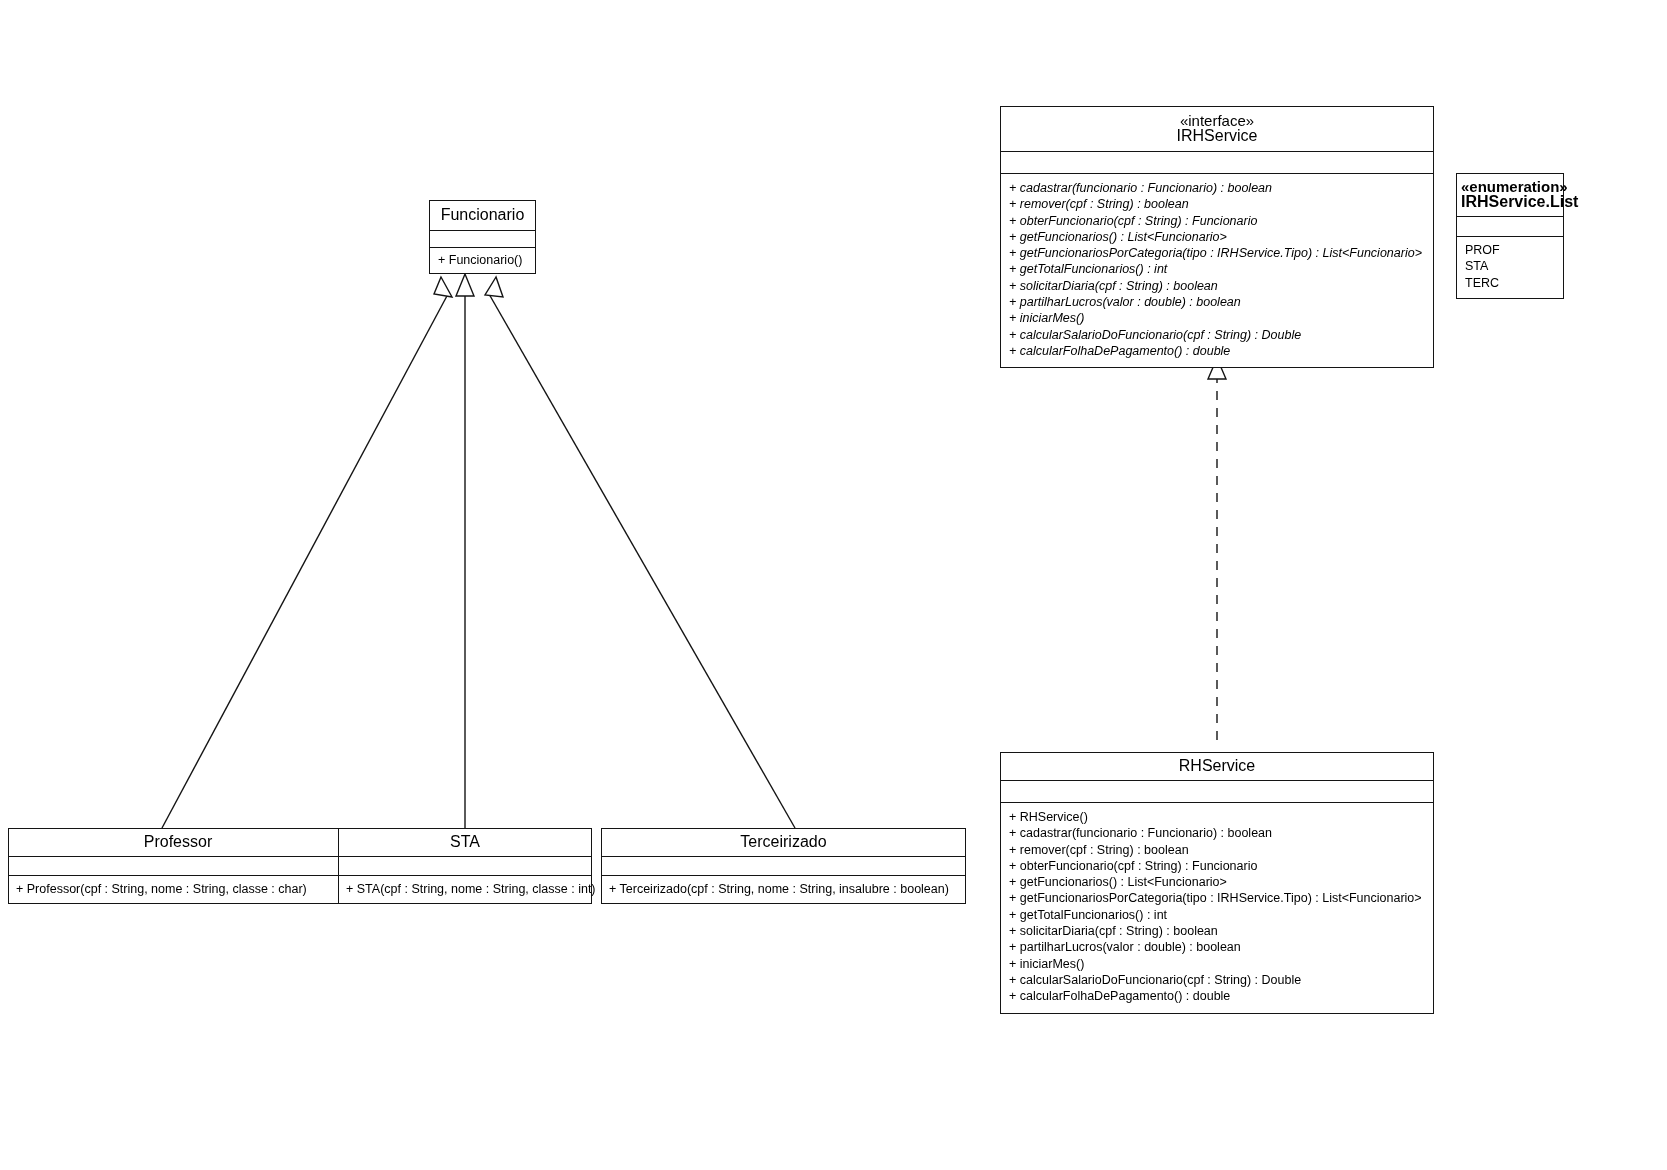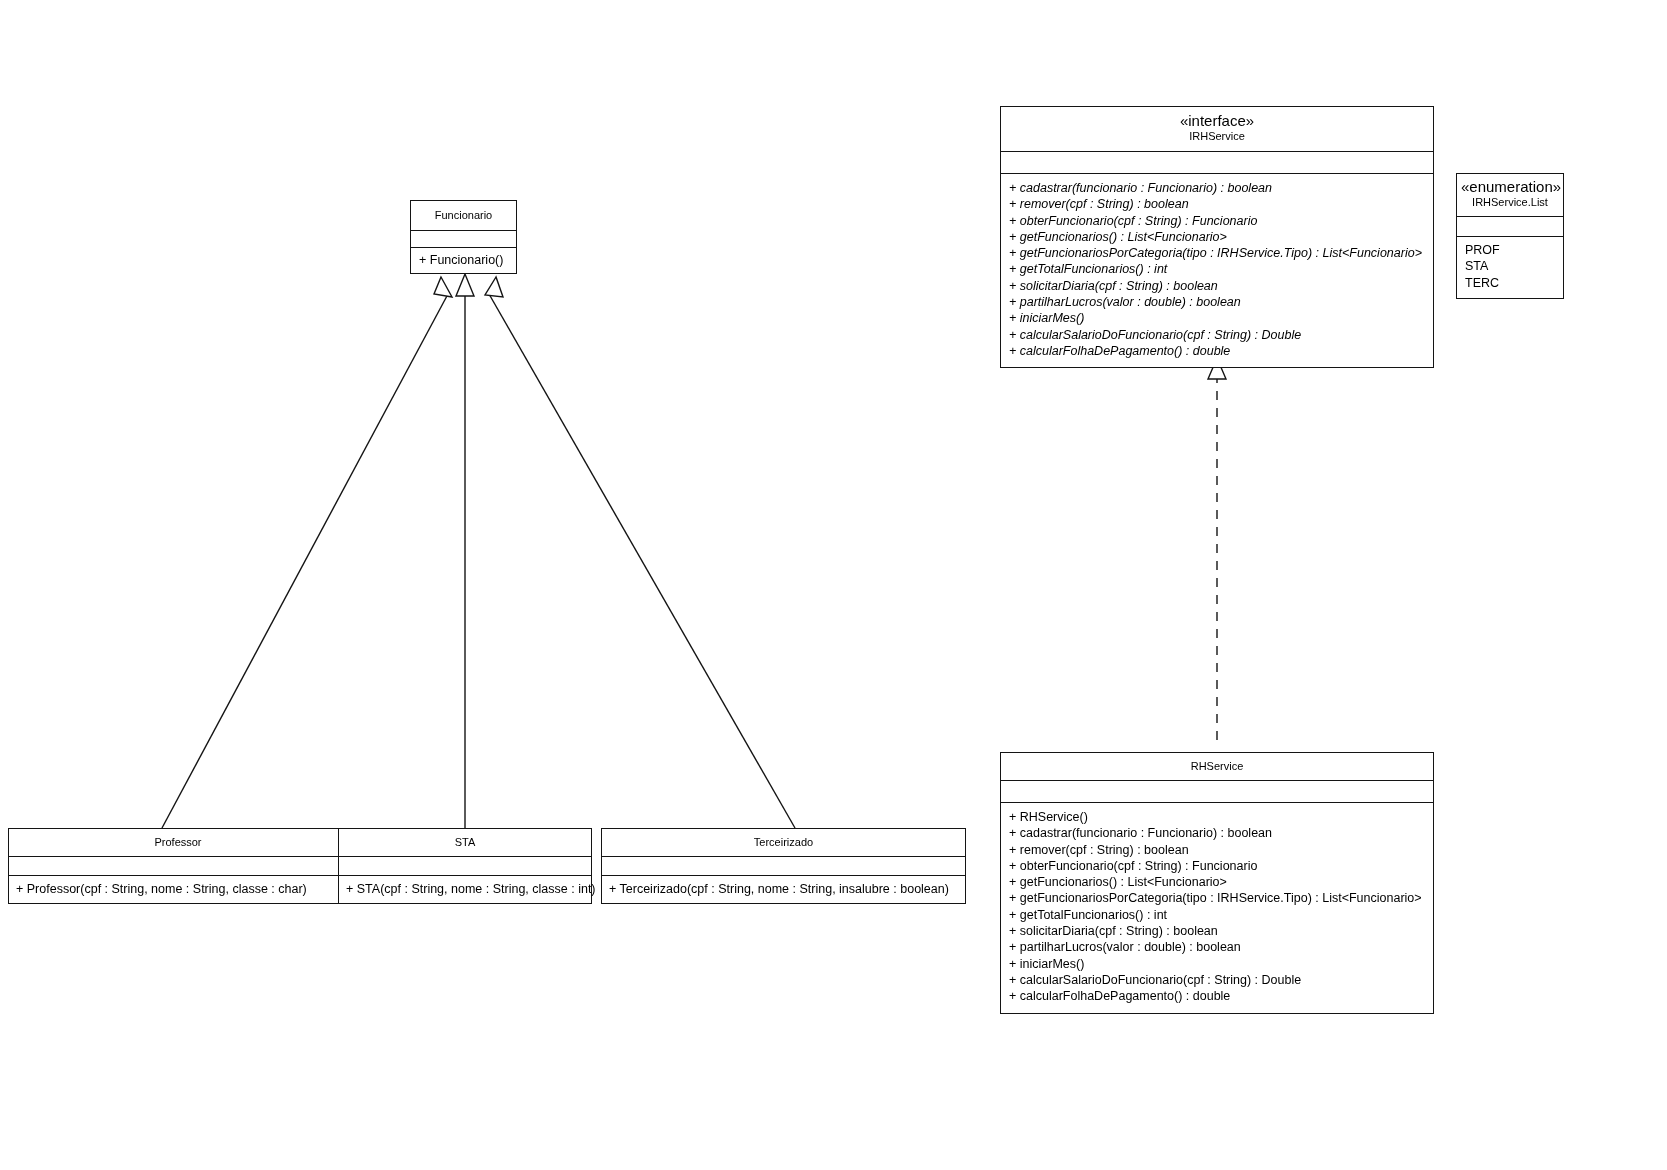--- a/index.html
+++ b/index.html
@@ -42,21 +42,21 @@
     padding: 6px 6px 7px 6px;
     border-bottom: 1.4px solid #141414;
   }
   .cls-stereotype {
     display: block;
     font-size: 15px;
     line-height: 15px;
   }
   .cls-title {
     display: block;
-    font-size: 11px;
+    font-size: 16px;
     line-height: 16px;
   }
   .cls-attrs {
     box-sizing: border-box;
     height: 17px;
     border-bottom: 1.4px solid #141414;
   }
   .cls-ops {
     box-sizing: border-box;
     padding: 5px 6px 6px 7px;
@@ -69,39 +69,39 @@
   }
   .italic .op, .italic .cls-title, .italic .cls-stereotype {
     font-style: italic;
   }
   .italic .cls-title, .italic .cls-stereotype {
     font-style: normal;
   }
 
   
   #class-funcionario {
-    left: 410px; top: 200px; width: 107px;
+    left: 429px; top: 200px; width: 107px;
   }
   #class-funcionario .cls-ops { padding: 4px 8px 5px 8px; text-align: left; }
 
   #class-professor { left: 8px; top: 828px; width: 340px; }
   #class-sta       { left: 338px; top: 828px; width: 254px; }
   #class-terceirizado { left: 601px; top: 828px; width: 365px; }
 
   .leaf .cls-header { padding: 5px 4px 6px 4px; }
   .leaf .cls-attrs { height: 19px; }
   .leaf .cls-ops { padding: 5px 7px 6px 7px; }
 
   #class-irhservice { left: 1000px; top: 106px; width: 434px; }
   #class-irhservice .cls-header { padding: 6px 4px 7px 4px; }
   #class-irhservice .cls-attrs { height: 22px; }
   #class-irhservice .cls-ops { padding: 6px 6px 8px 8px; }
 
   #class-enum { left: 1456px; top: 173px; width: 108px; }
-  #class-enum .cls-header { padding: 5px 4px 6px 4px; }
+  #class-enum .cls-header { padding: 5px 4px 6px 4px; font-weight: bold; }
   #class-enum .cls-attrs { height: 20px; }
   #class-enum .cls-ops { padding: 5px 6px 7px 8px; }
   #class-enum .op { font-style: normal; }
 
   #class-rhservice { left: 1000px; top: 740px; width: 434px; margin-top: 12px; }
   #class-rhservice .cls-header { padding: 5px 4px 6px 4px; }
   #class-rhservice .cls-attrs { height: 22px; }
   #class-rhservice .cls-ops { padding: 6px 6px 8px 8px; }
 </style>
 </head>

